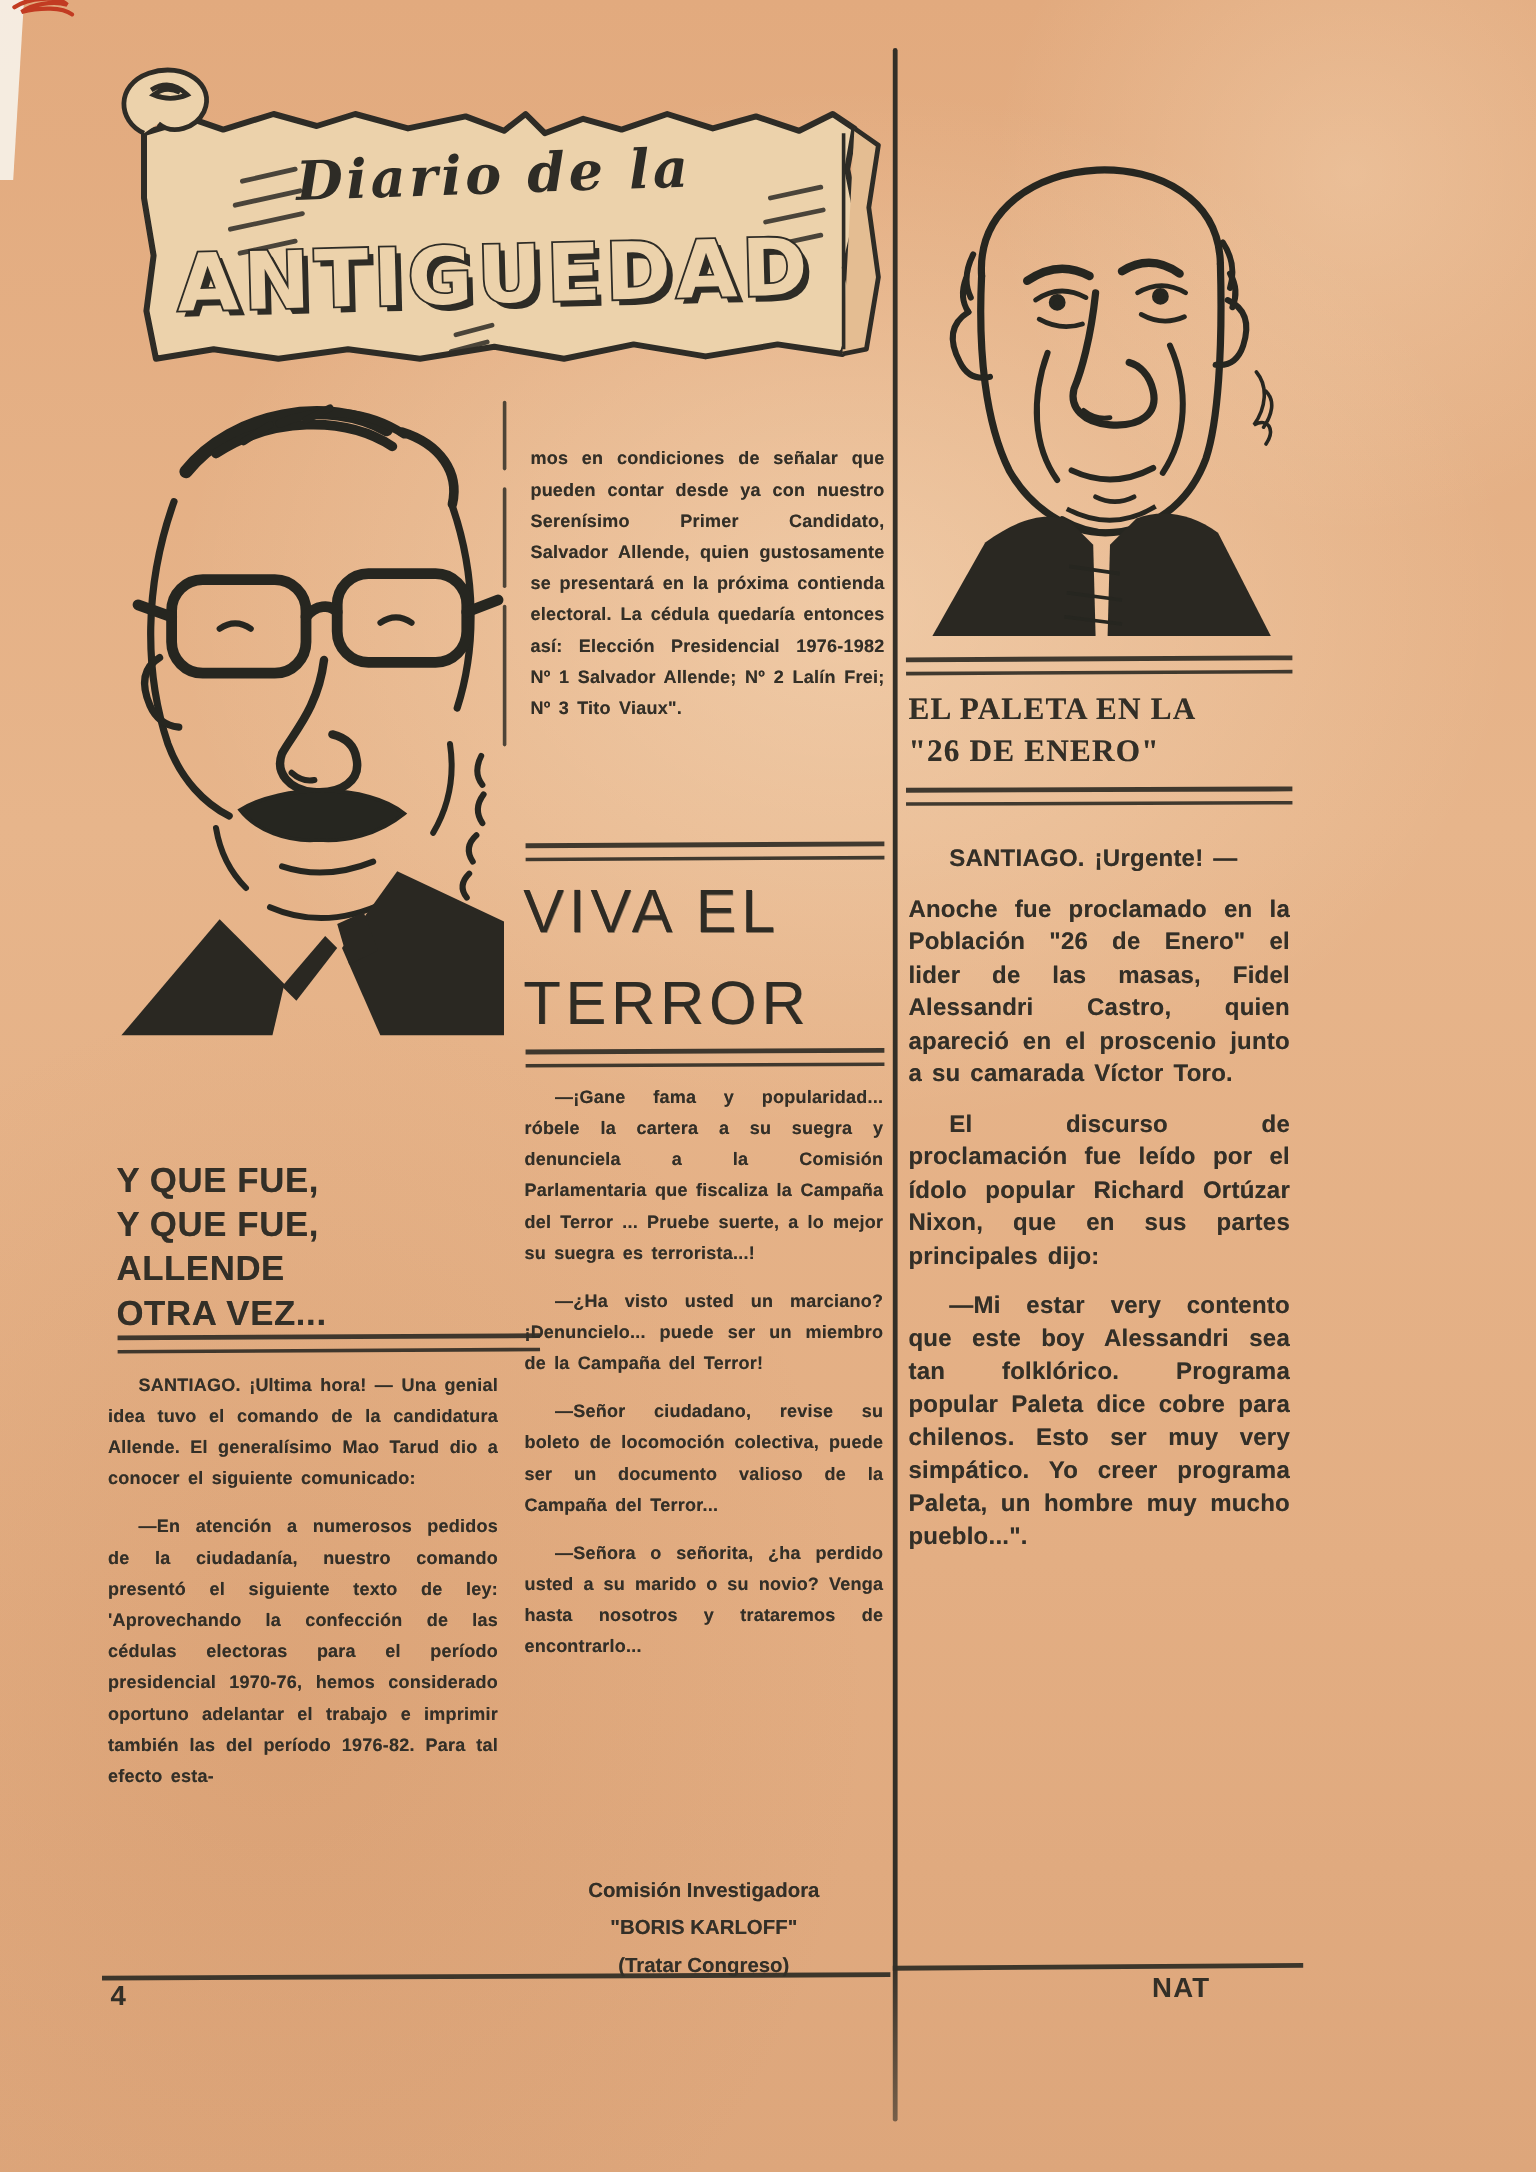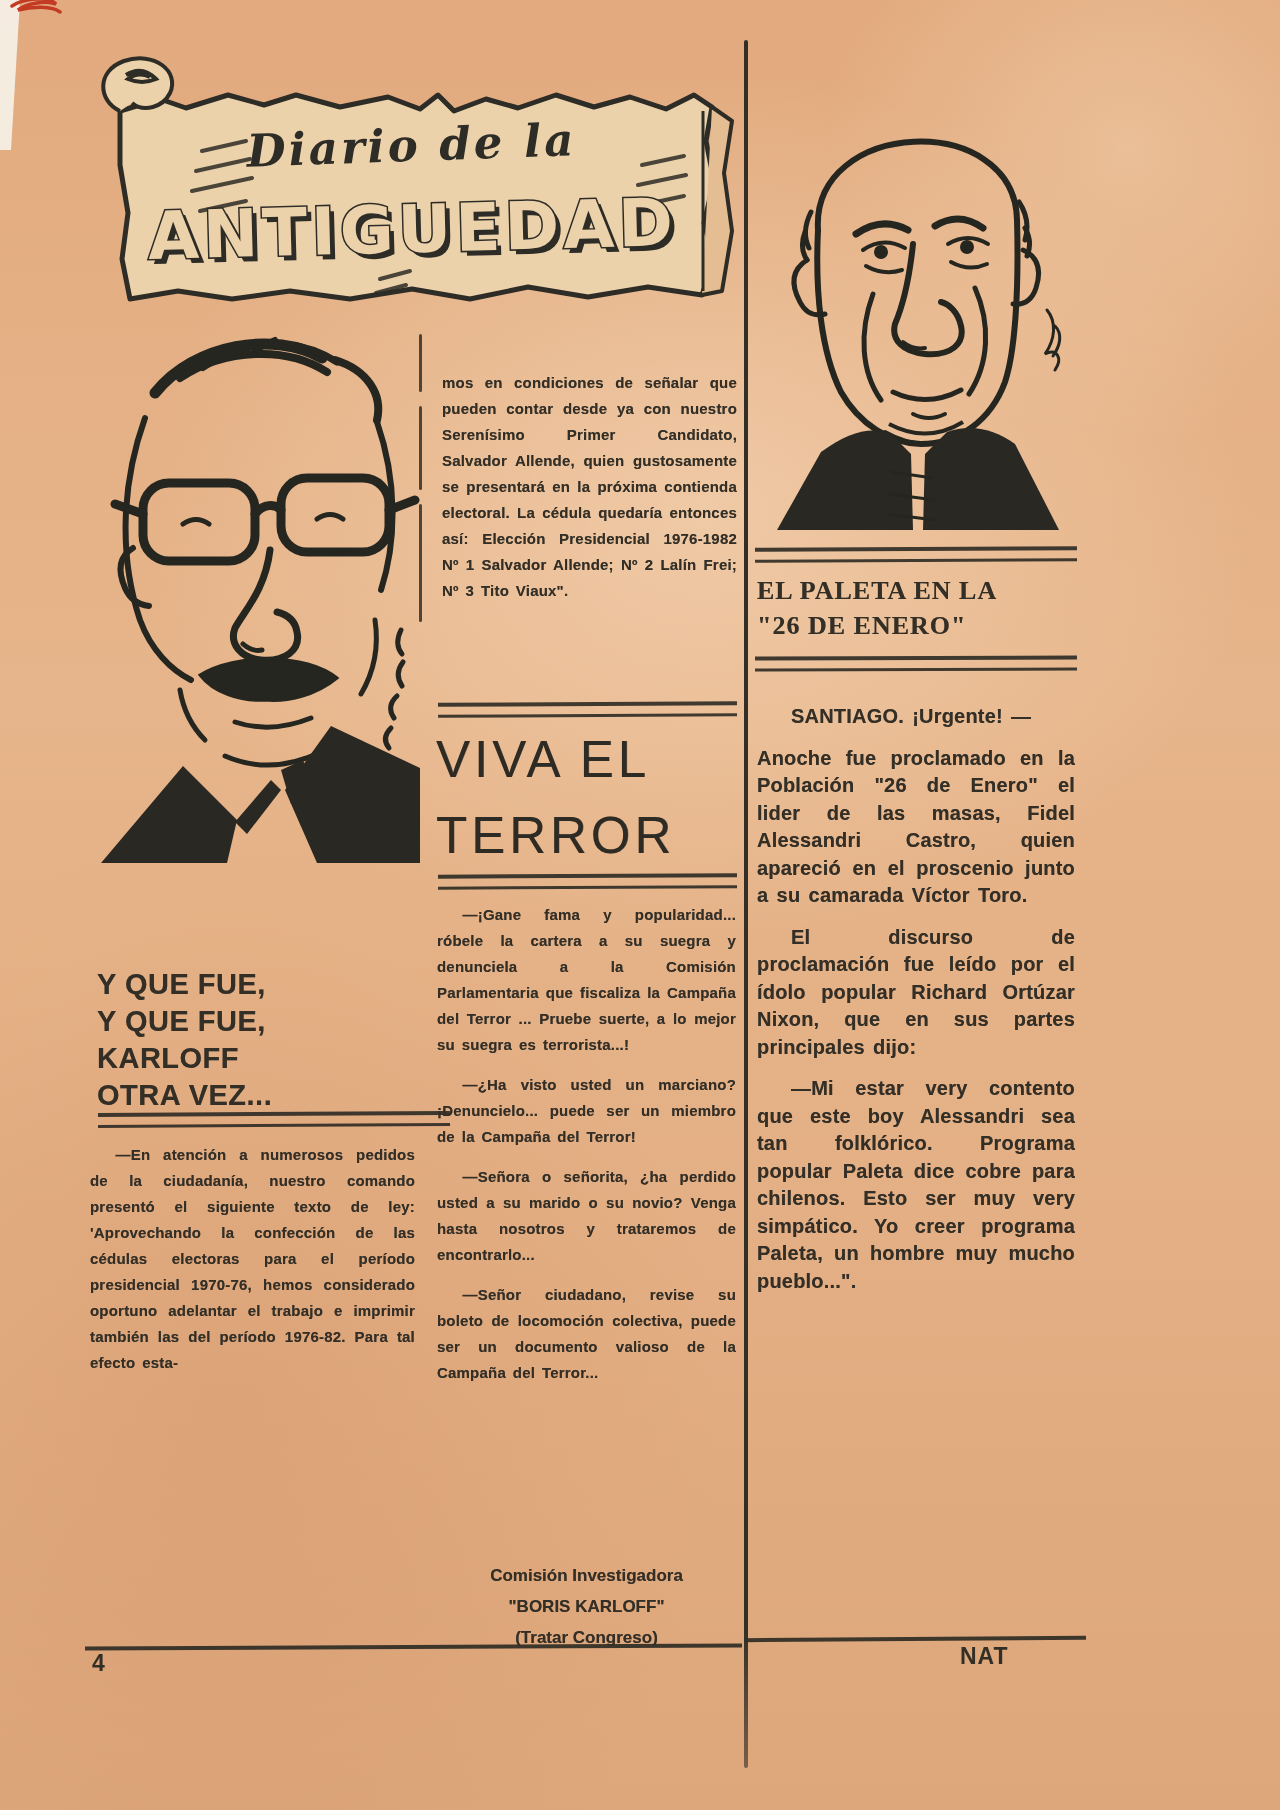--- a/index.html
+++ b/index.html
@@ -156,27 +156,28 @@
       <path d="M16,565 L98,468 L152,522 L142,565 Z"></path>
       <path d="M335,565 L335,470 L246,428 L200,492 L232,565 Z"></path>
       <path d="M196,472 L218,462 L230,494 L206,506 Z"></path>
       <path d="M150,524 L186,482 L196,492 L162,536 Z"></path>
     </g>
   </svg>
 
   <div class="caption">
     <div>Y QUE FUE,</div>
     <div>Y QUE FUE,</div>
-    <div>KARLOFF</div>
+    <div>ALLENDE</div>
     <div>OTRA VEZ...</div>
   </div>
 
   <div class="drule" style="left:98px; top:1112px; width:352px; transform:rotate(-.3deg);"></div>
 
   <div class="article" style="left:90px; top:1142px; width:325px;">
+    <p>SANTIAGO. ¡Ultima hora! — Una genial idea tuvo el comando de la candidatura Allende. El generalísimo Mao Tarud dio a conocer el siguiente comunicado:</p>
     <p>—En atención a numerosos pedidos de la ciudadanía, nuestro comando presentó el siguiente texto de ley: 'Aprovechando la confección de las cédulas electoras para el período presidencial 1970-76, hemos considerado oportuno adelantar el trabajo e imprimir también las del período 1976-82. Para tal efecto esta-</p>
   </div>
 
   <div class="vdash" style="top:334px; height:58px;"></div>
   <div class="vdash" style="top:406px; height:84px;"></div>
   <div class="vdash" style="top:504px; height:118px;"></div>
 
   <div class="article" style="left:442px; top:370px; width:295px;">
     <p class="noindent">mos en condiciones de señalar que pueden contar desde ya con nuestro Serenísimo Primer Candidato, Salvador Allende, quien gustosamente se presentará en la próxima contienda electoral. La cédula quedaría entonces así: Elección Presidencial 1976-1982 Nº 1 Salvador Allende; Nº 2 Lalín Frei; Nº 3 Tito Viaux".</p>
   </div>
@@ -186,22 +187,22 @@
   <div class="headline-main">
     <div>VIVA EL</div>
     <div>TERROR</div>
   </div>
 
   <div class="drule" style="left:438px; top:874px; width:299px; transform:rotate(-.25deg);"></div>
 
   <div class="article" style="left:437px; top:902px; width:299px;">
     <p>—¡Gane fama y popularidad... róbele la cartera a su suegra y denunciela a la Comisión Parlamentaria que fiscaliza la Campaña del Terror ... Pruebe suerte, a lo mejor su suegra es terrorista...!</p>
     <p>—¿Ha visto usted un marciano? ¡Denuncielo... puede ser un miembro de la Campaña del Terror!</p>
+    <p>—Señor ciudadano, revise su boleto de locomoción colectiva, puede ser un documento valioso de la Campaña del Terror...</p>
     <p>—Señora o señorita, ¿ha perdido usted a su marido o su novio? Venga hasta nosotros y trataremos de encontrarlo...</p>
-    <p>—Señor ciudadano, revise su boleto de locomoción colectiva, puede ser un documento valioso de la Campaña del Terror...</p>
   </div>
 
   <div class="mid-signature">
     <div>Comisión Investigadora</div>
     <div>"BORIS KARLOFF"</div>
     <div>(Tratar Congreso)</div>
   </div>
 
   <div class="vdivider"></div>
 

